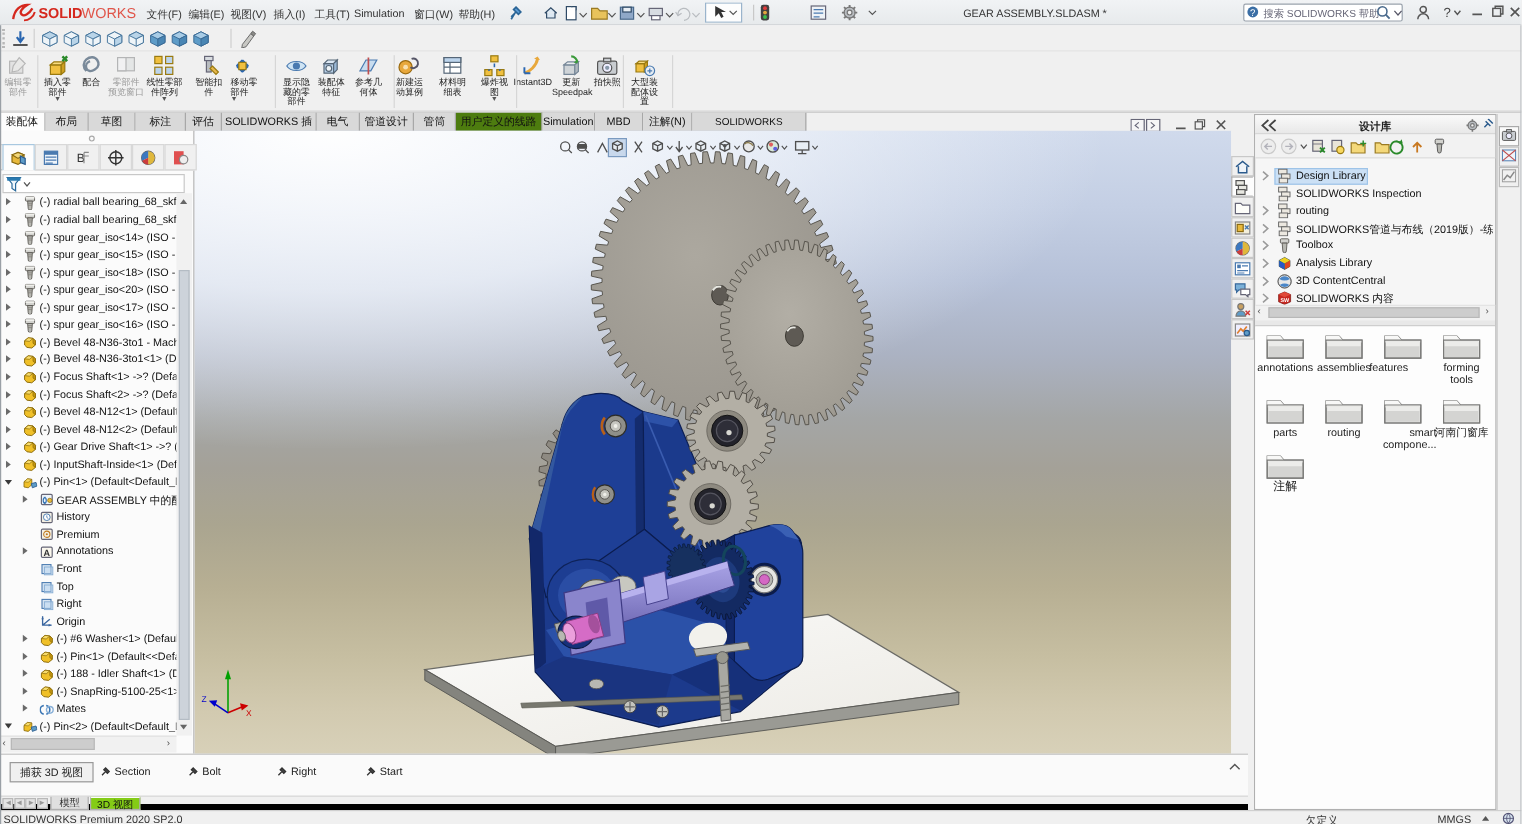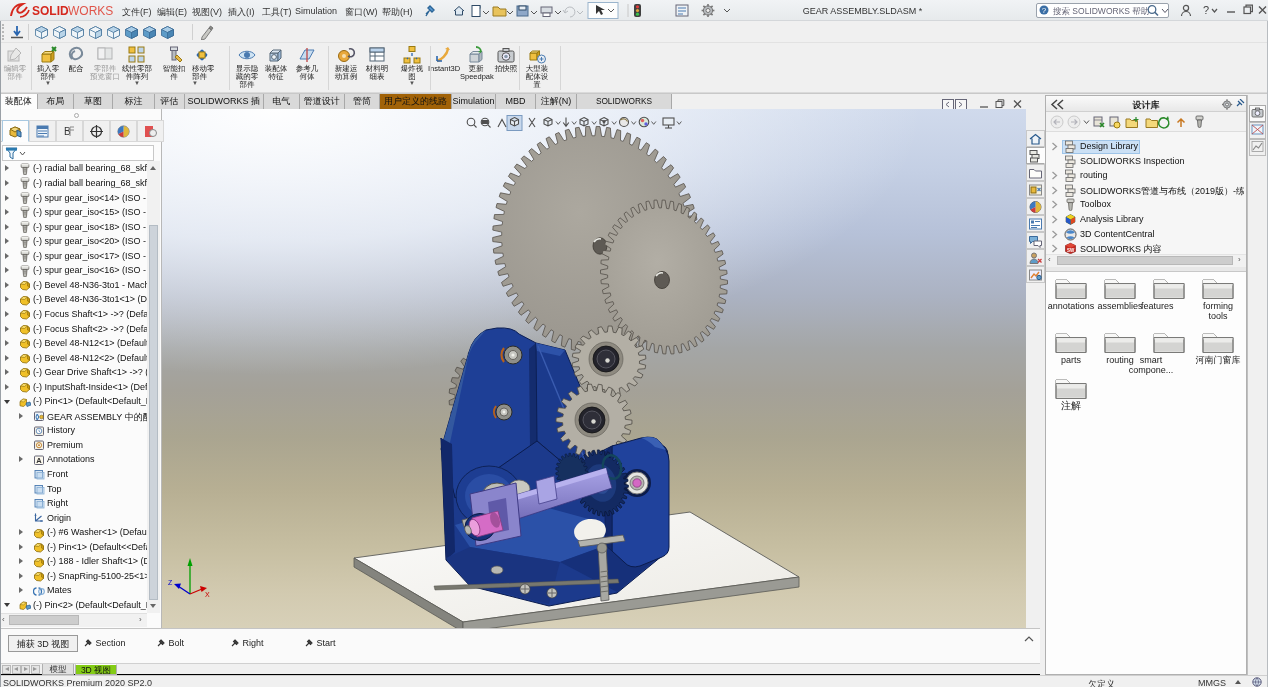--- a/index.html
+++ b/index.html
@@ -206,21 +206,21 @@
     <div class="ab" style="left:260px;top:2px;width:32px;height:46px;text-align:center"><div style="display:inline-block;margin-top:0"><svg width="20" height="20" style="" viewBox="0 0 20 20">
           <path d="M4,8 h8 v8 h-8 z" fill="#b8d0e8" stroke="#567"></path>
           <path d="M4,8 l3,-3 h8 l-3,3 z" fill="#dce8f4" stroke="#567"></path>
           <path d="M12,8 l3,-3 v8 l-3,3 z" fill="#9ab8d8" stroke="#567"></path>
           <circle cx="8" cy="12" r="2.4" fill="#eef4f8" stroke="#567"></circle>
         </svg></div><div style="font-size:7.5px;line-height:7.8px;color:#222;margin-top:-2px">装配体<br>特征</div></div>
     <div class="ab" style="left:291px;top:2px;width:32px;height:46px;text-align:center"><div style="display:inline-block;margin-top:0"><svg width="20" height="20" style="" viewBox="0 0 20 20">
           <path d="M3,14 l5,-9 h9 l-5,9 z" fill="#c8ddf0" stroke="#4a7ab0"></path>
           <line x1="10" y1="3" x2="10" y2="17" stroke="#c05050" stroke-width="1.4"></line>
         </svg></div><div style="font-size:7.5px;line-height:7.8px;color:#222;margin-top:-2px">参考几<br>何体</div></div>
-    <div class="ab" style="left:330px;top:2px;width:32px;height:46px;text-align:center"><div style="display:inline-block;margin-top:0"><svg width="20" height="20" style="" viewBox="0 0 20 20">
+    <div class="ab" style="left:330px;top:2px;width:32px;height:46px;text-align:left"><div style="display:inline-block;margin-top:0"><svg width="20" height="20" style="" viewBox="0 0 20 20">
           <circle cx="8" cy="11" r="5.5" fill="#e8a83c" stroke="#9a6a10"></circle>
           <circle cx="8" cy="11" r="2" fill="#f8e0b0"></circle>
           <path d="M13,4 a4,4 0 1,1 -1,7" fill="none" stroke="#556" stroke-width="1.6"></path>
         </svg></div><div style="font-size:7.5px;line-height:7.8px;color:#222;margin-top:-2px">新建运<br>动算例</div></div>
     <div class="ab" style="left:361px;top:2px;width:32px;height:46px;text-align:center"><div style="display:inline-block;margin-top:0"><svg width="20" height="20" style="" viewBox="0 0 20 20">
           <rect x="3" y="3" width="14" height="13" fill="#fff" stroke="#567"></rect>
           <path d="M3,7 h14 M3,11 h14 M8,3 v13" stroke="#567"></path>
           <rect x="3" y="3" width="14" height="4" fill="#bcd4ec" stroke="#567"></rect>
         </svg></div><div style="font-size:7.5px;line-height:7.8px;color:#222;margin-top:-2px">材料明<br>细表</div></div>
     <div class="ab" style="left:396px;top:2px;width:32px;height:46px;text-align:center"><div style="display:inline-block;margin-top:0"><svg width="20" height="20" style="" viewBox="0 0 20 20">
@@ -268,21 +268,21 @@
 <div class="ab" style="left:0;top:93px;width:1268px;height:16px;background:#f0f0f0;border-top:1px solid #c8c8c8">
     <div class="ab" style="left:0px;top:0;width:37.5px;height:16px;background:#fdfdfd;border-right:1px solid #a8a8a8;text-align:center;font-size:9px;color:#111;line-height:15px;overflow:hidden">装配体</div>
     <div class="ab" style="left:37.5px;top:0;width:36.5px;height:16px;background:#d9d9d9;border-bottom:1px solid #b0b0b0;border-right:1px solid #a8a8a8;text-align:center;font-size:9px;color:#111;line-height:15px;overflow:hidden">布局</div>
     <div class="ab" style="left:74px;top:0;width:39px;height:16px;background:#d9d9d9;border-bottom:1px solid #b0b0b0;border-right:1px solid #a8a8a8;text-align:center;font-size:9px;color:#111;line-height:15px;overflow:hidden">草图</div>
     <div class="ab" style="left:113px;top:0;width:42px;height:16px;background:#d9d9d9;border-bottom:1px solid #b0b0b0;border-right:1px solid #a8a8a8;text-align:center;font-size:9px;color:#111;line-height:15px;overflow:hidden">标注</div>
     <div class="ab" style="left:155px;top:0;width:29.5px;height:16px;background:#d9d9d9;border-bottom:1px solid #b0b0b0;border-right:1px solid #a8a8a8;text-align:center;font-size:9px;color:#111;line-height:15px;overflow:hidden">评估</div>
     <div class="ab" style="left:184.5px;top:0;width:79.5px;height:16px;background:#d9d9d9;border-bottom:1px solid #b0b0b0;border-right:1px solid #a8a8a8;text-align:center;font-size:9px;color:#111;line-height:15px;overflow:hidden">SOLIDWORKS 插件</div>
     <div class="ab" style="left:264px;top:0;width:35.5px;height:16px;background:#d9d9d9;border-bottom:1px solid #b0b0b0;border-right:1px solid #a8a8a8;text-align:center;font-size:9px;color:#111;line-height:15px;overflow:hidden">电气</div>
     <div class="ab" style="left:299.5px;top:0;width:45.5px;height:16px;background:#d9d9d9;border-bottom:1px solid #b0b0b0;border-right:1px solid #a8a8a8;text-align:center;font-size:9px;color:#111;line-height:15px;overflow:hidden">管道设计</div>
     <div class="ab" style="left:345px;top:0;width:35px;height:16px;background:#d9d9d9;border-bottom:1px solid #b0b0b0;border-right:1px solid #a8a8a8;text-align:center;font-size:9px;color:#111;line-height:15px;overflow:hidden">管筒</div>
-    <div class="ab" style="left:380px;top:0;width:72px;height:16px;background:#a16207;border-bottom:1px solid #b0b0b0;border-right:1px solid #a8a8a8;text-align:center;font-size:9px;color:#111;line-height:15px;overflow:hidden">用户定义的线路</div>
+    <div class="ab" style="left:380px;top:0;width:72px;height:16px;background:#4d7c0f;border-bottom:1px solid #b0b0b0;border-right:1px solid #a8a8a8;text-align:center;font-size:9px;color:#111;line-height:15px;overflow:hidden">用户定义的线路</div>
     <div class="ab" style="left:452px;top:0;width:44px;height:16px;background:#d9d9d9;border-bottom:1px solid #b0b0b0;border-right:1px solid #a8a8a8;text-align:center;font-size:9px;color:#111;line-height:15px;overflow:hidden">Simulation</div>
     <div class="ab" style="left:496px;top:0;width:40px;height:16px;background:#d9d9d9;border-bottom:1px solid #b0b0b0;border-right:1px solid #a8a8a8;text-align:center;font-size:9px;color:#111;line-height:15px;overflow:hidden">MBD</div>
     <div class="ab" style="left:536px;top:0;width:41px;height:16px;background:#d9d9d9;border-bottom:1px solid #b0b0b0;border-right:1px solid #a8a8a8;text-align:center;font-size:9px;color:#111;line-height:15px;overflow:hidden">注解(N)</div>
     <div class="ab" style="left:577px;top:0;width:95px;height:16px;background:#d9d9d9;border-bottom:1px solid #b0b0b0;border-right:1px solid #a8a8a8;text-align:center;font-size:9px;color:#111;line-height:15px;overflow:hidden"><span style="font-size:8.3px">SOLIDWORKS Inspection</span></div>
     <svg class="ab" style="left:942px;top:5px" width="92" height="11" viewBox="0 0 92 11">
 <g stroke="#667" fill="#f6f6f6" stroke-width="1">
 <rect x="0.5" y="0.5" width="11" height="10"></rect>
         <path d="M7,3 l-3,2.5 3,2.5" fill="none"></path>
 <rect x="13.5" y="0.5" width="11" height="10"></rect>
         <path d="M17,3 l3,2.5 -3,2.5" fill="none"></path>
@@ -943,21 +943,21 @@
         <path d="M3,8.5 h28 v4 h-28 z" fill="#ececea" stroke="none"></path>
       </svg></div>
     <div class="ab" style="left:46px;top:259px;width:56px;text-align:center;font-size:9px;line-height:10px;color:#222">routing</div>
     <div class="ab" style="left:106px;top:234px"><svg width="34" height="24" viewBox="0 0 34 24">
         <path d="M2,4 h11 l3,3.5 h16 v15 h-30 z" fill="#e8e8e6" stroke="#7a7a78" stroke-width="1"></path>
         <path d="M2,4 h11 l3,3.5 h16 v2 h-30 z" fill="#f8f8f7" stroke="none"></path>
         <path d="M2,7.5 h30 v15 h-30 z" fill="none" stroke="#7a7a78" stroke-width="1"></path>
         <path d="M3,8.5 h28 v13 h-28 z" fill="#d4d4d2" stroke="none"></path>
         <path d="M3,8.5 h28 v4 h-28 z" fill="#ececea" stroke="none"></path>
       </svg></div>
-    <div class="ab" style="left:77px;top:259px;width:56px;text-align:center;font-size:9px;line-height:10px;color:#222">smart<br>compone...</div>
+    <div class="ab" style="left:95px;top:259px;width:56px;text-align:right;font-size:9px;line-height:10px;color:#222">smart<br>compone...</div>
     <div class="ab" style="left:155px;top:234px"><svg width="34" height="24" viewBox="0 0 34 24">
         <path d="M2,4 h11 l3,3.5 h16 v15 h-30 z" fill="#e8e8e6" stroke="#7a7a78" stroke-width="1"></path>
         <path d="M2,4 h11 l3,3.5 h16 v2 h-30 z" fill="#f8f8f7" stroke="none"></path>
         <path d="M2,7.5 h30 v15 h-30 z" fill="none" stroke="#7a7a78" stroke-width="1"></path>
         <path d="M3,8.5 h28 v13 h-28 z" fill="#d4d4d2" stroke="none"></path>
         <path d="M3,8.5 h28 v4 h-28 z" fill="#ececea" stroke="none"></path>
       </svg></div>
     <div class="ab" style="left:144px;top:259px;width:56px;text-align:center;font-size:9px;line-height:10px;color:#222">河南门窗库</div>
     <div class="ab" style="left:8px;top:280px"><svg width="34" height="24" viewBox="0 0 34 24">
         <path d="M2,4 h11 l3,3.5 h16 v15 h-30 z" fill="#e8e8e6" stroke="#7a7a78" stroke-width="1"></path>
@@ -993,21 +993,21 @@
     <div class="tx" style="left:231px;top:9px;font-size:9px;color:#222"><svg width="9" height="9" viewBox="0 0 9 9" style="vertical-align:-1px">
         <path d="M1,8 L4,5 M4,2 L7,5 L5.5,6.5 L2.5,3.5 Z M3,6 L1,8" stroke="#333" stroke-width="1.1" fill="#444"></path>
       </svg> Right</div>
     <div class="tx" style="left:305px;top:9px;font-size:9px;color:#222"><svg width="9" height="9" viewBox="0 0 9 9" style="vertical-align:-1px">
         <path d="M1,8 L4,5 M4,2 L7,5 L5.5,6.5 L2.5,3.5 Z M3,6 L1,8" stroke="#333" stroke-width="1.1" fill="#444"></path>
       </svg> Start</div>
     <svg class="ab" style="left:1024px;top:6px" width="10" height="8">
       <path d="M1,6 L5,2 L9,6" fill="none" stroke="#555" stroke-width="1.2"></path>
     </svg>
   </div>
-<div class="ab" style="left:0;top:664px;width:1040px;height:11px;background:#f0f0f0;border-bottom:1px solid #000000">
+<div class="ab" style="left:0;top:664px;width:1040px;height:11px;background:#f0f0f0;border-bottom:5px solid #000000">
     <div class="ab" style="left:2.0px;top:1px;width:9px;height:9px;background:#e4e4e4;border:1px solid #b8b8b8"></div>
     <div class="ab" style="left:11.5px;top:1px;width:9px;height:9px;background:#e4e4e4;border:1px solid #b8b8b8"></div>
     <div class="ab" style="left:21.0px;top:1px;width:9px;height:9px;background:#e4e4e4;border:1px solid #b8b8b8"></div>
     <div class="ab" style="left:30.5px;top:1px;width:9px;height:9px;background:#e4e4e4;border:1px solid #b8b8b8"></div>
     <div class="ab" style="left:4.5px;top:3px;width:0;height:0;border-top:2.5px solid transparent;border-bottom:2.5px solid transparent;border-right:4px solid #999"></div>
     <div class="ab" style="left:14.0px;top:3px;width:0;height:0;border-top:2.5px solid transparent;border-bottom:2.5px solid transparent;border-right:4px solid #999"></div>
     <div class="ab" style="left:23.5px;top:3px;width:0;height:0;border-top:2.5px solid transparent;border-bottom:2.5px solid transparent;border-left:4px solid #999"></div>
     <div class="ab" style="left:33.0px;top:3px;width:0;height:0;border-top:2.5px solid transparent;border-bottom:2.5px solid transparent;border-left:4px solid #999"></div>
     <div class="ab" style="left:42px;top:0;width:32px;height:11px;background:#e0e0e0;border:1px solid #b0b0b0;border-top:none;text-align:center;font-size:8.5px;color:#333">模型</div>
     <div class="ab" style="left:75px;top:0;width:42px;height:11px;background:#84cc16;border:1px solid #b0b0b0;border-top:1px solid #fdfdfd;text-align:center;font-size:8.5px;color:#111">3D 视图</div>

